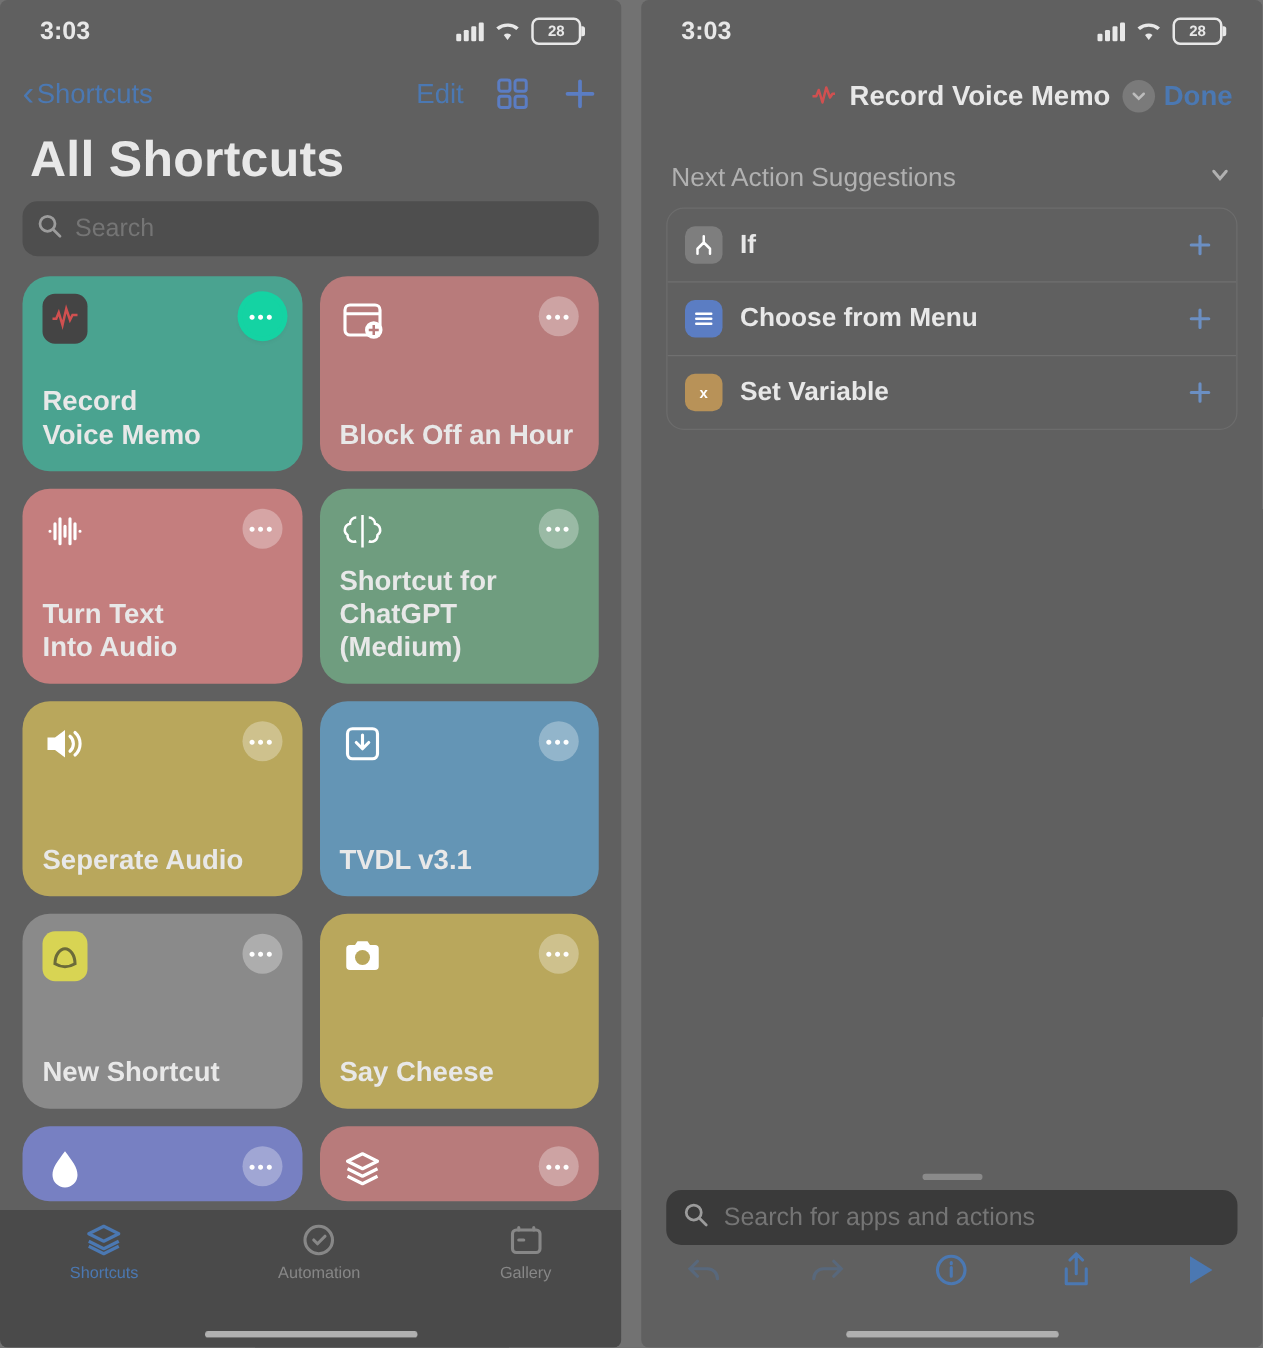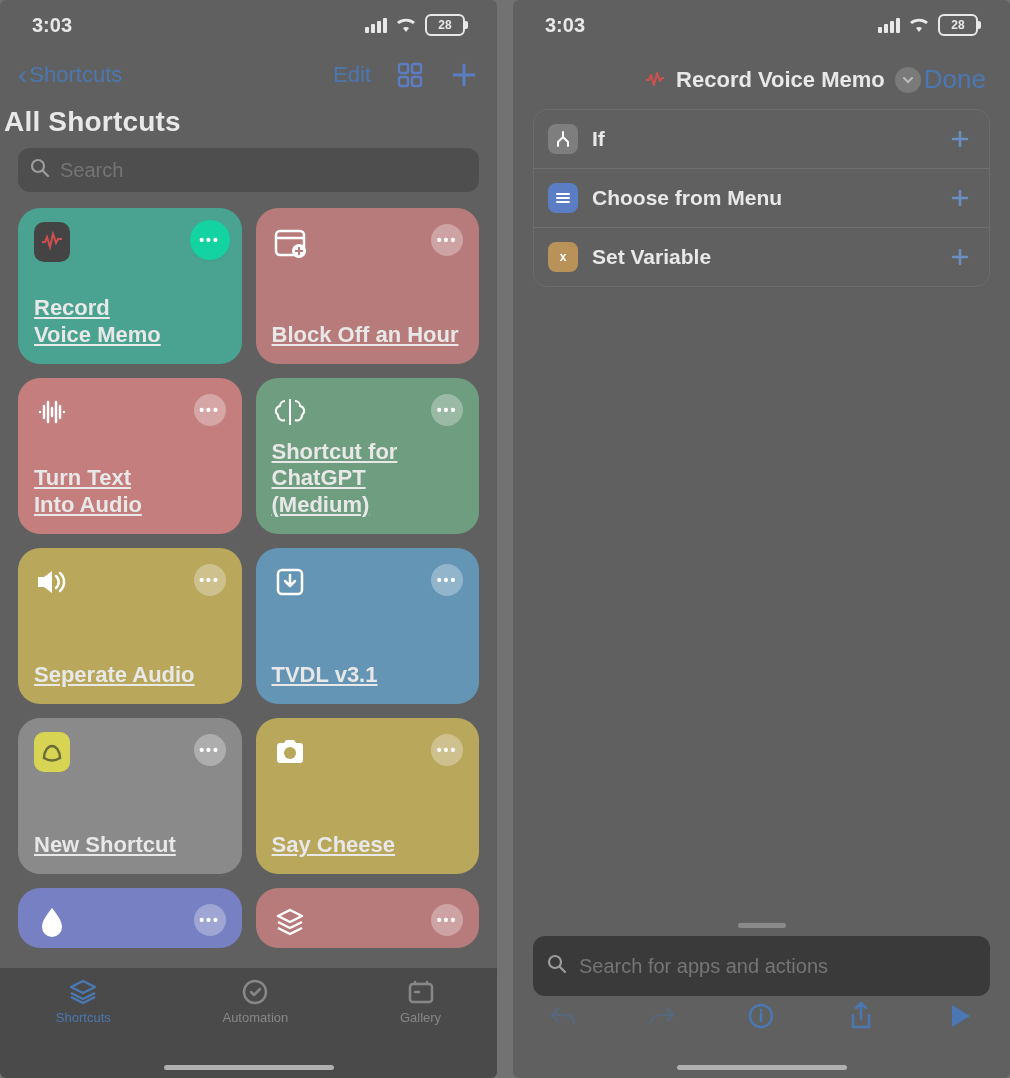--- a/index.html
+++ b/index.html
@@ -35,61 +35,61 @@
   .bars span:nth-child(1){height:6px}.bars span:nth-child(2){height:9px}.bars span:nth-child(3){height:12px}.bars span:nth-child(4){height:15px}
   .wifi svg{display:block}
   .battery{display:flex;align-items:center;border:2px solid var(--text-white);border-radius:6px;height:18px;width:36px;position:relative;font-size:12px;justify-content:center;font-weight:700;}
   .battery::after{content:"";position:absolute;right:-5px;top:5px;width:3px;height:8px;background:var(--text-white);border-radius:0 2px 2px 0;}
   
   .navbar{display:flex;align-items:center;padding:10px 18px;justify-content:space-between;}
   .nav-back{display:flex;align-items:center;color:var(--blue-link);font-size:22px;gap:2px;}
   .nav-back .chev{font-size:28px;line-height:1;}
   .nav-right{display:flex;align-items:center;gap:24px;color:var(--blue-link);font-size:22px;}
   .icon-btn{width:30px;height:30px;display:flex;align-items:center;justify-content:center;}
-  h1.title{color:var(--text-white);font-size:28px;font-weight:800;margin:6px 4px 10px;letter-spacing:.2px;}
+  h1.title{color:var(--text-white);font-size:40px;font-weight:800;margin:6px 24px 10px;letter-spacing:.2px;}
   
   .searchbar{margin:4px 18px 12px;background:var(--search-bg);border-radius:12px;height:44px;display:flex;align-items:center;padding:0 12px;gap:8px;}
   .searchbar .mag{color:#9c9c9c;}
   .searchbar input{background:transparent;border:none;outline:none;color:#bdbdbd;font-size:20px;width:100%;}
   
   .grid{display:grid;grid-template-columns:1fr 1fr;gap:14px;padding:4px 18px;}
   .card{border-radius:22px;height:156px;position:relative;padding:16px;box-sizing:border-box;display:flex;flex-direction:column;justify-content:space-between;color:#e8e8e8;}
   .card .top{display:flex;justify-content:space-between;align-items:flex-start;}
   .card .icon{width:36px;height:36px;display:flex;align-items:center;justify-content:center;border-radius:8px;}
   .card .more{width:32px;height:32px;border-radius:50%;background:rgba(255,255,255,.30);display:flex;align-items:center;justify-content:center;color:#fff;font-weight:900;letter-spacing:2px;font-size:14px;}
   .card .more.hl{background:var(--highlight);box-shadow:0 0 0 4px var(--highlight),0 2px 6px rgba(0,0,0,.2);}
-  .card .label{font-size:22px;font-weight:600;line-height:1.2;text-decoration:underline;}
+  .card .label{font-size:22px;font-weight:600;line-height:1.2;}
   .card.short{height:60px;overflow:hidden;}
   
   .tabbar{position:absolute;left:0;right:0;bottom:0;height:100px;background:rgba(70,70,70,.85);backdrop-filter:blur(6px);display:flex;justify-content:space-around;align-items:flex-start;padding-top:10px;}
   .tab{display:flex;flex-direction:column;align-items:center;gap:4px;color:#878787;font-size:13px;}
   .tab.active{color:var(--blue-link);}
   .tab .ticon{width:32px;height:28px;display:flex;align-items:center;justify-content:center;}
   .home-ind{position:absolute;bottom:8px;left:50%;transform:translateX(-50%);width:170px;height:5px;background:#b0b0b0;border-radius:3px;}
   
   .editor-nav{display:flex;align-items:center;justify-content:space-between;padding:14px 24px;margin-left:48px;}
   .editor-title{display:flex;align-items:center;gap:10px;color:var(--text-white);font-size:22px;font-weight:600;}
   .editor-title .tiny-icon{width:22px;height:22px;display:flex;align-items:center;justify-content:center;}
   .chev-circle{width:26px;height:26px;border-radius:50%;background:#7a7a7a;display:flex;align-items:center;justify-content:center;color:#bcbcbc;}
-  .done{color:var(--blue-link);font-size:26px;font-weight:400;}
+  .done{color:var(--blue-link);font-size:22px;font-weight:700;}
   .action-block{margin:18px 20px 0;background:var(--action-bg);border-radius:16px;padding:16px 18px 18px;position:relative;}
   .action-title{display:flex;flex-wrap:wrap;align-items:center;gap:10px;color:var(--text-white);font-size:24px;font-weight:600;}
   .action-title .tiny-icon{width:22px;height:22px;}
   .token{color:var(--token-blue);background:rgba(75,120,178,.25);border-radius:6px;padding:2px 8px;font-weight:600;}
   .action-clear{position:absolute;right:14px;top:14px;width:28px;height:28px;border-radius:50%;background:#7c7c7c;display:flex;align-items:center;justify-content:center;color:#5b5b5b;}
   .section-head{display:flex;align-items:center;justify-content:space-between;margin:26px 24px 10px;color:#b1b1b1;font-size:21px;}
   .suggest-list{margin:0 20px;border:1px solid rgba(255,255,255,.08);border-radius:14px;overflow:hidden;}
   .suggest{display:flex;align-items:center;padding:14px 14px;gap:14px;border-top:1px solid rgba(255,255,255,.10);}
   .suggest:first-child{border-top:none;}
   .suggest .sicon{width:30px;height:30px;border-radius:8px;background:#7e7e7e;display:flex;align-items:center;justify-content:center;flex:0 0 30px;}
   .suggest .slabel{flex:1;color:var(--text-white);font-size:21px;font-weight:600;}
   .suggest .add{width:30px;height:30px;color:var(--suggest-blue);display:flex;align-items:center;justify-content:center;}
   .bottom-sheet{position:absolute;left:0;right:0;bottom:82px;padding:0 12px;}
   .bs-handle{width:48px;height:5px;background:#8a8a8a;border-radius:3px;margin:8px auto;}
-  .bs-search{background:#3a3a3a;border-radius:12px;height:60px;display:flex;align-items:center;padding:0 14px;gap:10px;margin:0 8px;}
+  .bs-search{background:#3a3a3a;border-radius:12px;height:44px;display:flex;align-items:center;padding:0 14px;gap:10px;margin:0 8px;}
   .bs-search input{background:transparent;border:none;outline:none;color:#bdbdbd;font-size:20px;width:100%;}
   .toolbar{position:absolute;left:0;right:0;bottom:0;height:82px;display:flex;justify-content:space-around;align-items:flex-start;padding-top:12px;}
   .tb-btn{width:44px;height:44px;display:flex;align-items:center;justify-content:center;color:var(--blue-link);}
   .appicon{width:40px;height:40px;border-radius:10px;background:#555;display:flex;align-items:center;justify-content:center;}
 </style>
 </head>
 <body>
 
 <div class="phone">
   <div class="statusbar">
@@ -332,20 +332,28 @@
       <span class="chev-circle">
         <svg width="14" height="14" viewBox="0 0 14 14">
             <path d="M3 5l4 4 4-4" fill="none" stroke="#bcbcbc" stroke-width="2" stroke-linecap="round"></path>
           </svg>
       </span>
     </div>
     <span class="done">Done</span>
   </div>
 
 
+  <div class="section-head">
+    <span>Next Action Suggestions</span>
+    <span>
+      <svg width="20" height="20" viewBox="0 0 20 20">
+          <path d="M5 7l5 6 5-6" fill="none" stroke="#b1b1b1" stroke-width="2.4" stroke-linecap="round"></path>
+        </svg>
+    </span>
+  </div>
 
   <div class="suggest-list" id="suggest-list">
       <div class="suggest">
         <span class="sicon" style="background:#7e7e7e">
           <svg width="18" height="18" viewBox="0 0 18 18" fill="none" stroke="#fff" stroke-width="2">
             <path d="M9 2v5m0 0l-5 5m5-5l5 5M4 12v4m10-4v4" stroke-linecap="round"></path>
           </svg>
         </span>
     <span class="slabel">If</span>
     <span class="add">

